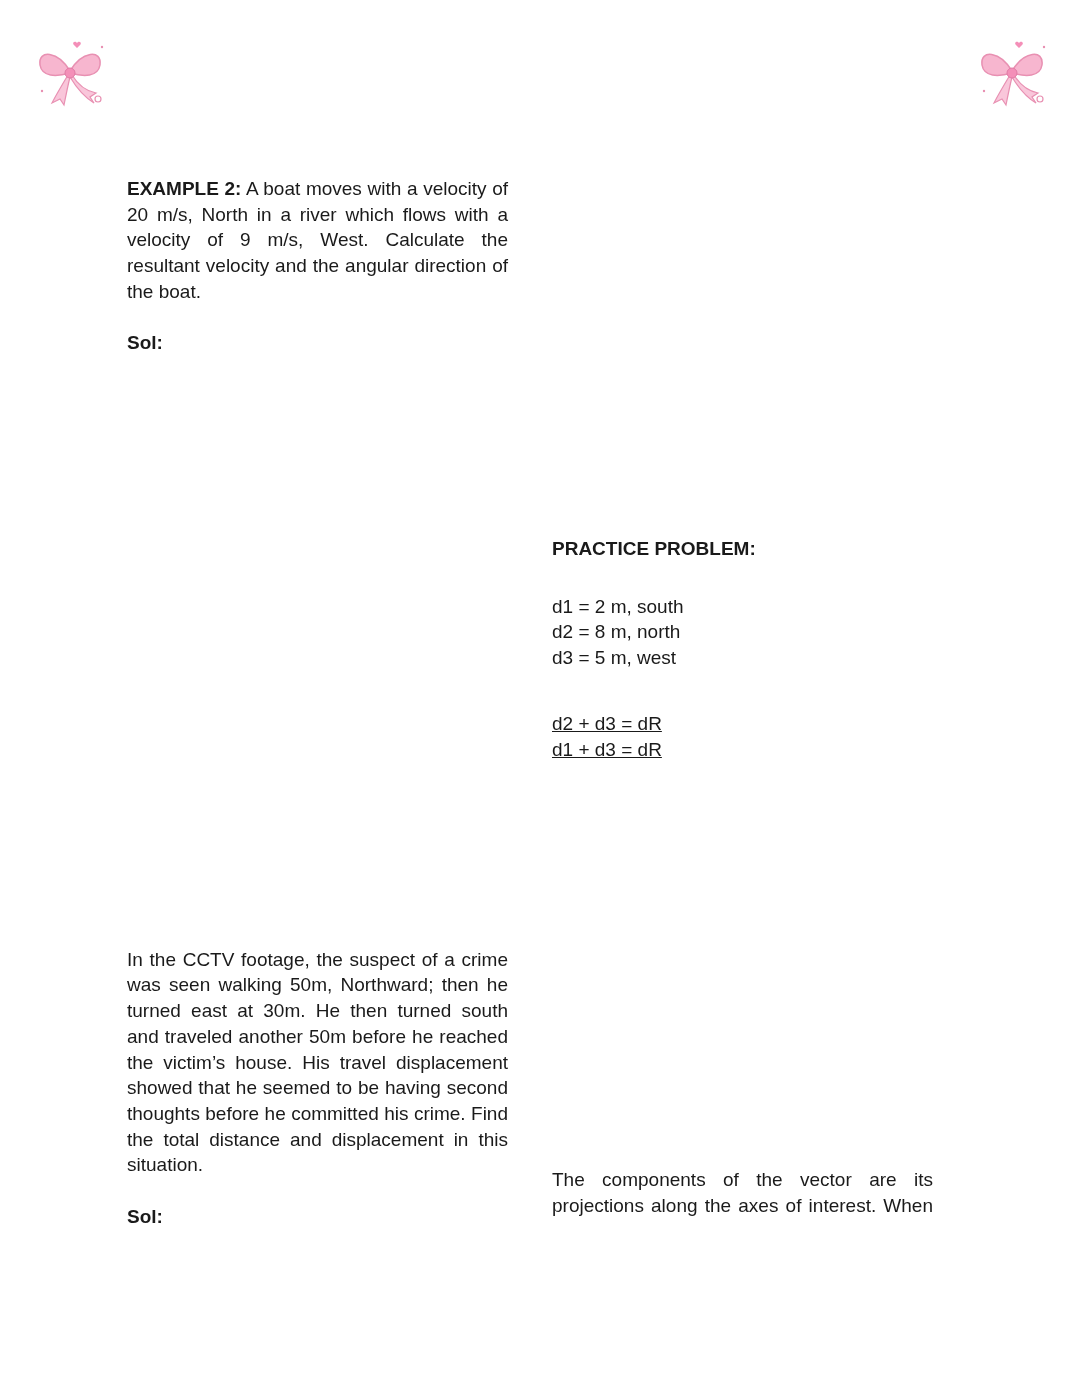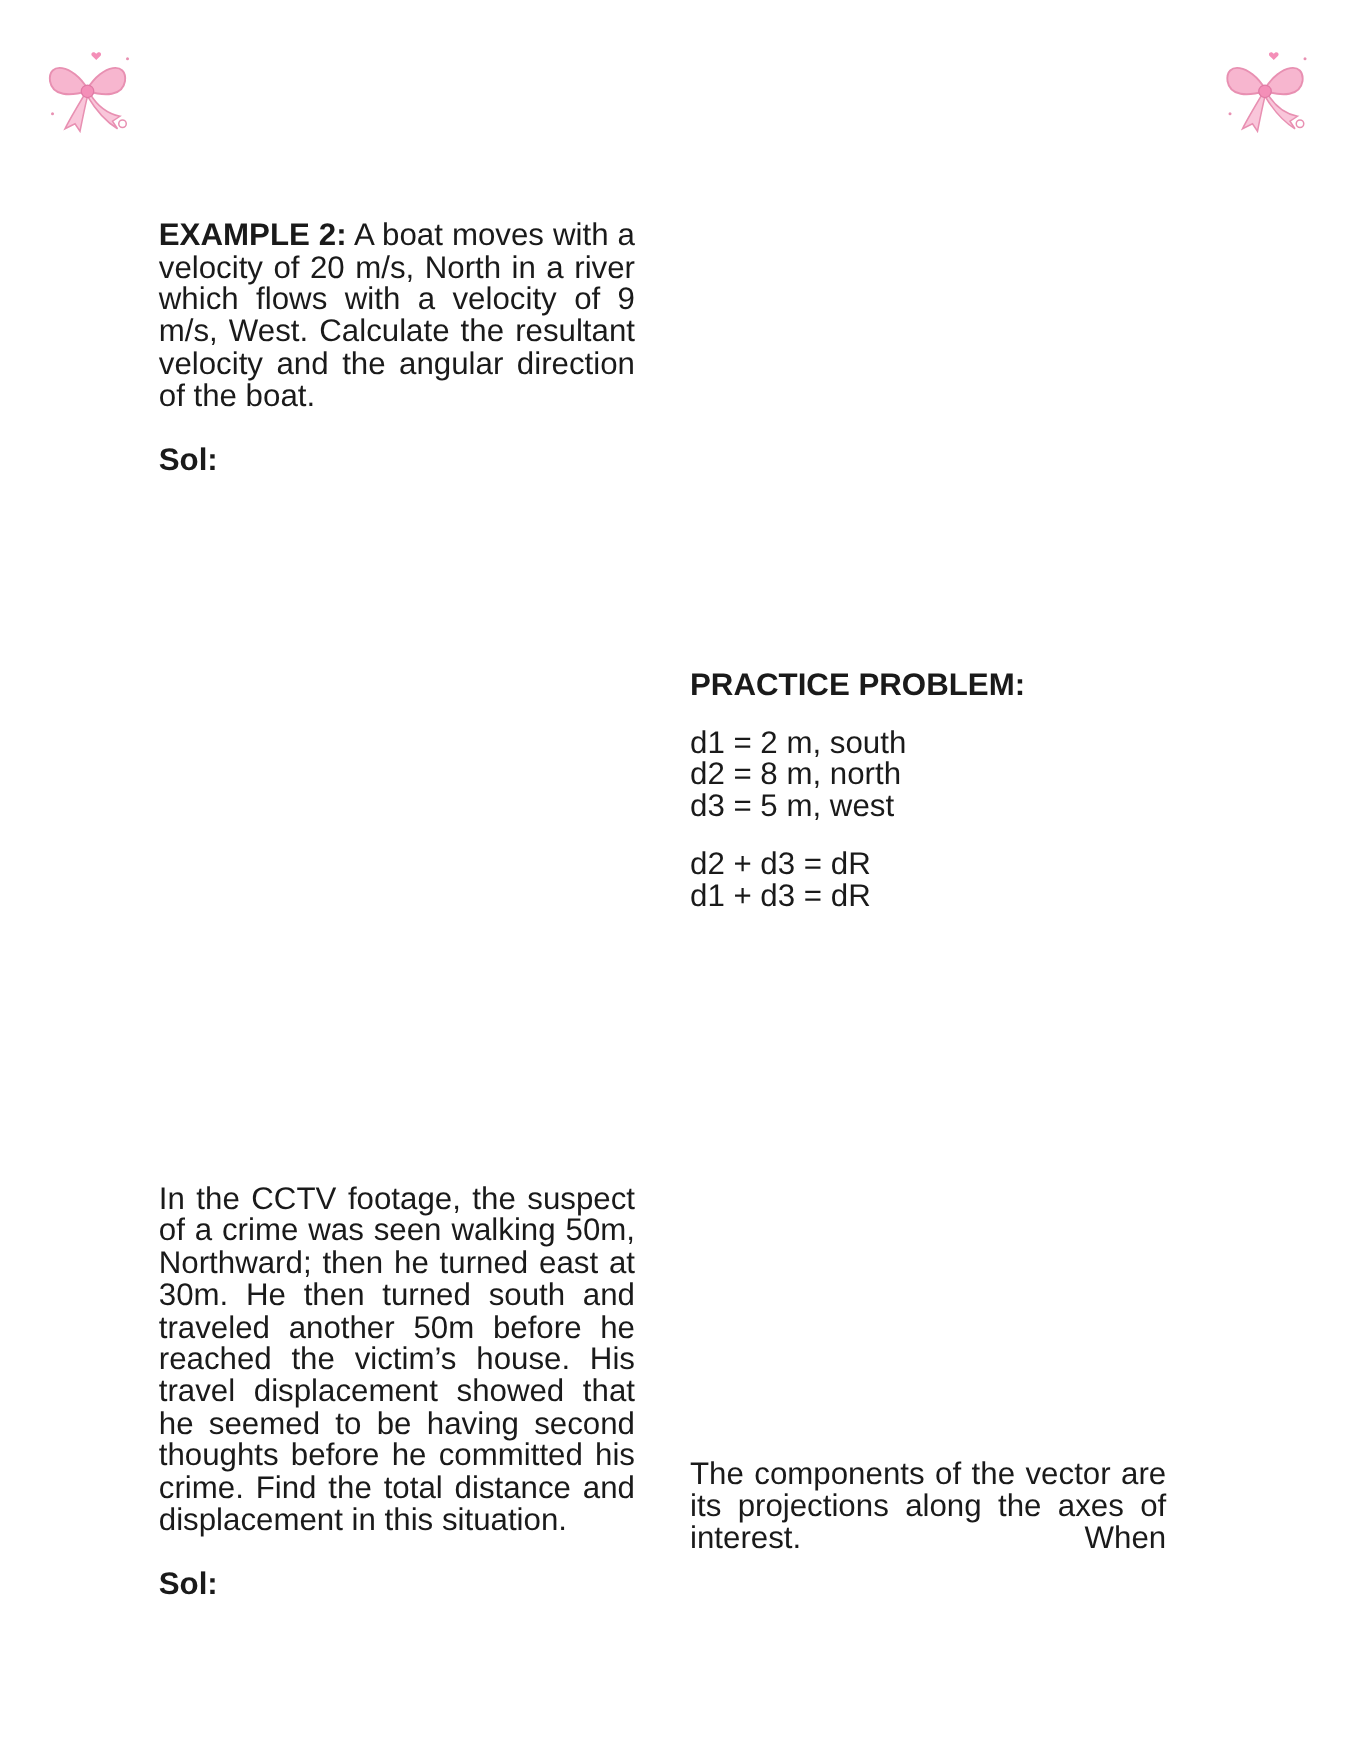--- a/index.html
+++ b/index.html
@@ -4,21 +4,21 @@
 <style>
   html, body { margin: 0; padding: 0; background: #ffffff; }
   body {
     width: 1080px; height: 1397px; position: relative; overflow: hidden;
     font-family: "Liberation Sans", sans-serif; color: #1a1a1a;
   }
   .bow { position: absolute; width: 80px; height: 80px; }
   .bow.left { left: 30px; top: 33px; }
   .bow.right { left: 972px; top: 33px; }
 
-  .col { position: absolute; font-size: 25px; line-height: 25.7px; }
+  .col { position: absolute; font-size: 19px; line-height: 25.7px; }
   .col-left { left: 127px; width: 381px; }
   .col-right { left: 552px; width: 381px; }
 
   .justify { text-align: justify; }
   .bold { font-weight: bold; }
   p { margin: 0; }
 </style>
 </head>
 <body>
 
@@ -49,26 +49,26 @@
   </svg>
 </div>
 
 <div class="col col-left" style="top:176px;">
   <p class="justify"><span class="bold">EXAMPLE 2:</span><span> A boat moves with a velocity of 20 m/s, North in a river which flows with a velocity of 9 m/s, West. Calculate the resultant velocity and the angular direction of the boat.</span></p>
   <p style="margin-top:25.7px;" class="bold">Sol:</p>
 </div>
 
 <div class="col col-right" style="top:536px;">
   <p class="bold">PRACTICE PROBLEM:</p>
-  <div style="margin-top:20px;">
+  <div style="margin-top:32px;">
     <p>d1 = 2 m, south</p>
     <p>d2 = 8 m, north</p>
     <p>d3 = 5 m, west</p>
   </div>
-  <div style="margin-top:20px;">
+  <div style="margin-top:40px;text-decoration:underline;">
     <p>d2 + d3 = dR</p>
     <p>d1 + d3 = dR</p>
   </div>
 </div>
 
 <div class="col col-left" style="top:921px;">
   <p style="margin-top:25.7px;" class="justify">In the CCTV footage, the suspect of a crime was seen walking 50m, Northward; then he turned east at 30m. He then turned south and traveled another 50m before he reached the victim’s house. His travel displacement showed that he seemed to be having second thoughts before he committed his crime. Find the total distance and displacement in this situation.</p>
   <p style="margin-top:25.7px;" class="bold">Sol:</p>
 </div>
 

